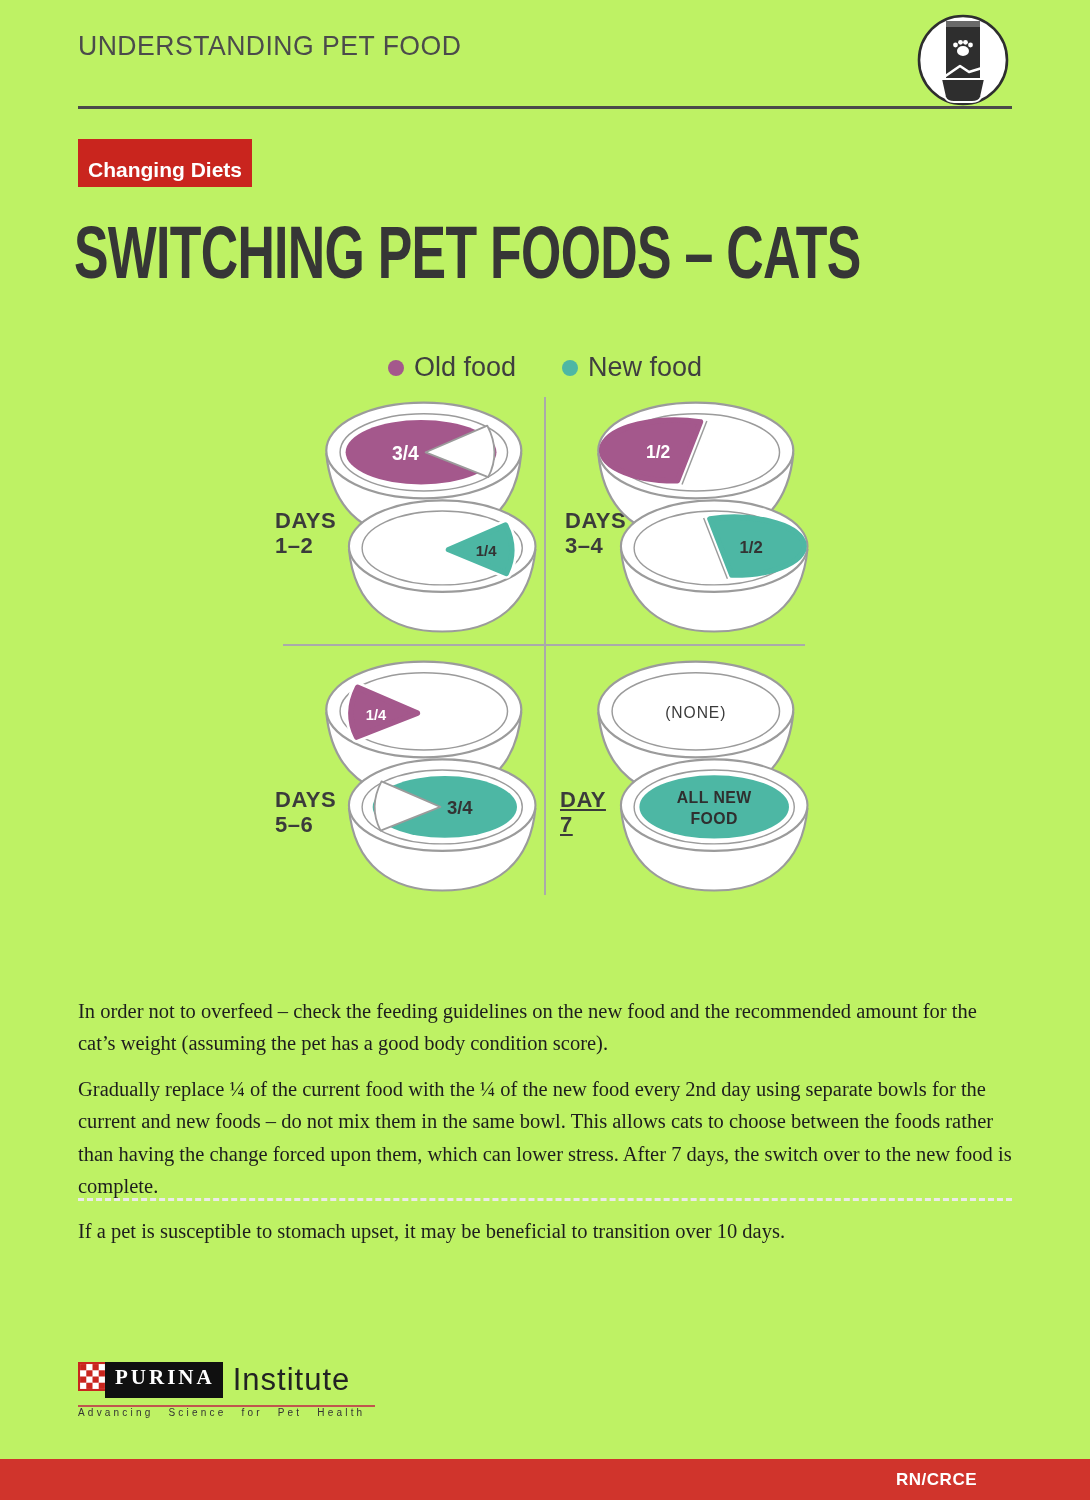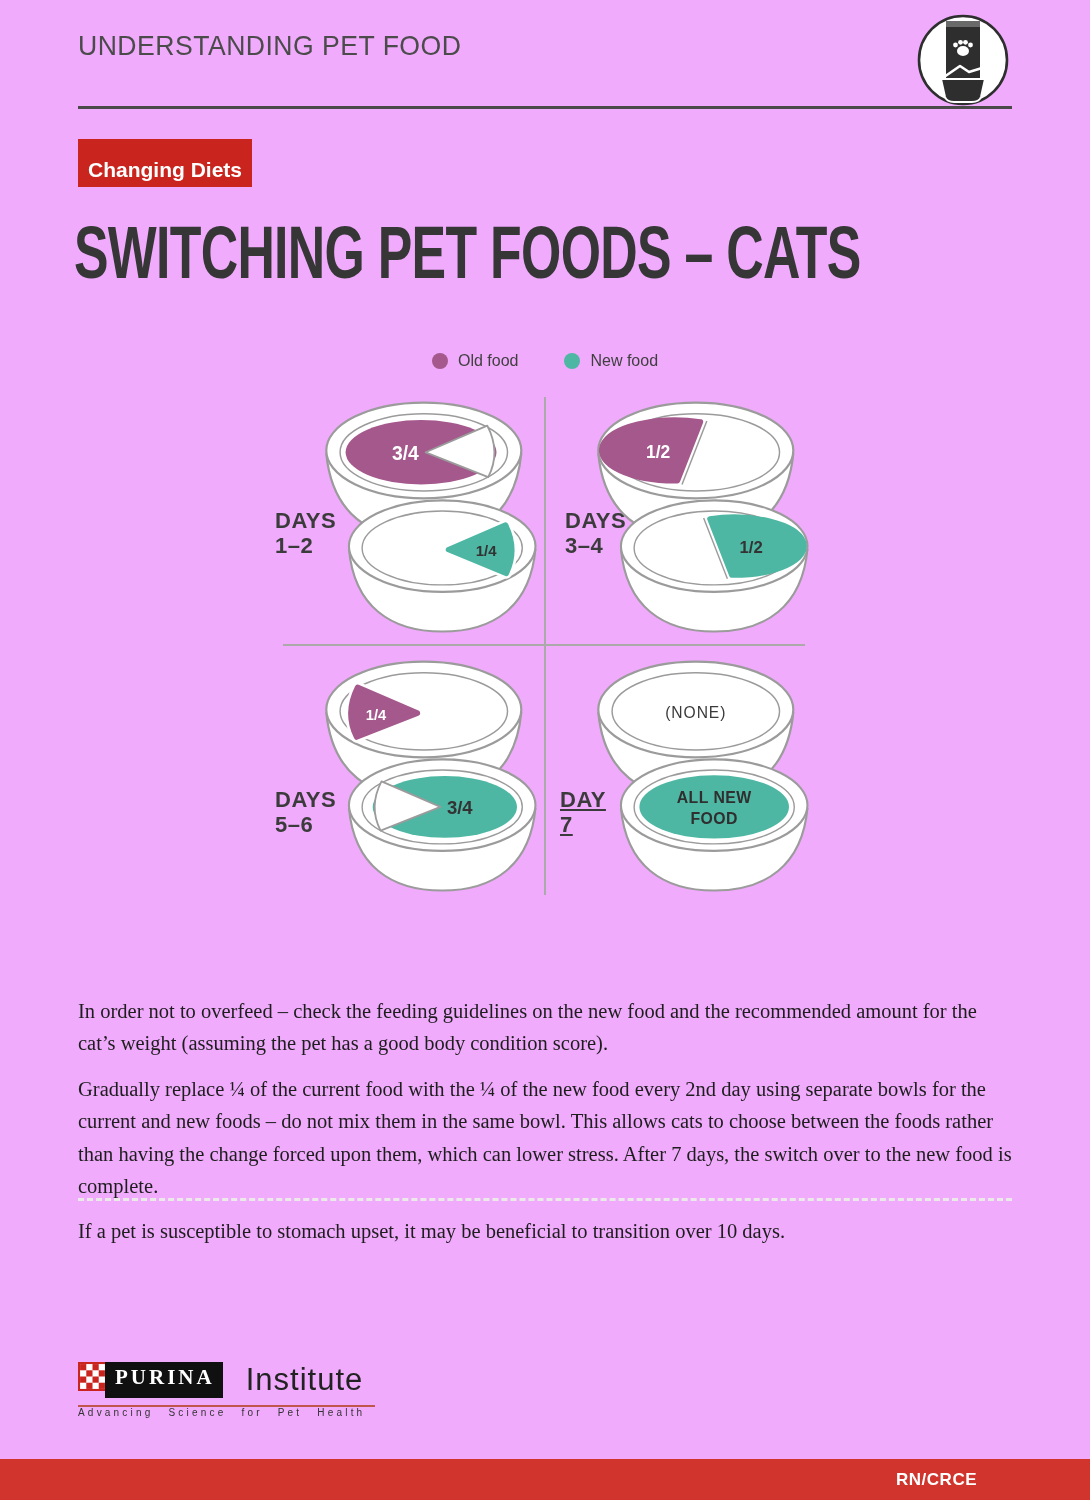--- a/index.html
+++ b/index.html
@@ -1,36 +1,36 @@
 <!DOCTYPE html>
 <html><head>
 <meta charset="utf-8">
 <style>
   html,body{margin:0;padding:0;background:#ffffff;}
-  .page{position:relative;width:1090px;height:1500px;margin:0 auto;background:#f0abfc;
+  .page{position:relative;width:1090px;height:1500px;margin:0 auto;background:#bef264;
         font-family:"Liberation Sans",sans-serif;overflow:hidden;}
 
   
   .hdr-title{position:absolute;left:78px;top:30px;font-size:28px;color:#4b4b4b;
              letter-spacing:.5px;transform:scaleX(.95);transform-origin:left top;}
   .hdr-icon{position:absolute;left:916px;top:13px;}
   .hdr-rule{position:absolute;left:78px;top:106px;width:934px;height:3px;background:#4a4a4a;}
 
   
   .badge{position:absolute;left:78px;top:139px;background:#c9251e;color:#fff;
          font-weight:bold;font-size:21px;padding:19px 10px 5px 10px;}
 
   
   .big-title{position:absolute;left:74px;top:210px;font-size:74px;font-weight:bold;
              color:#363636;letter-spacing:-1px;white-space:nowrap;
              transform:scaleX(.70);transform-origin:left top;}
 
   
   .legend{position:absolute;left:0;right:0;top:352px;display:flex;justify-content:center;gap:46px;}
-  .legend-item{display:flex;align-items:center;gap:10px;font-size:16px;color:#3f3f3f;}
+  .legend-item{display:flex;align-items:center;gap:10px;font-size:27px;color:#3f3f3f;}
   .dot{width:16px;height:16px;border-radius:50%;}
   .dot-old{background:#a4588c;}
   .dot-new{background:#4db7a4;}
 
   
   .diagram{position:absolute;left:273px;top:392px;width:544px;height:506px;}
   .vline{position:absolute;left:271px;top:5px;width:2px;height:498px;background:#aaaaaa;}
   .hline{position:absolute;left:10px;top:252px;width:522px;height:2px;background:#aaaaaa;}
   .quad{position:absolute;width:272px;height:253px;}
   .q1{left:0;top:0;} .q2{left:272px;top:0;} .q3{left:0;top:253px;} .q4{left:272px;top:253px;}
@@ -53,21 +53,21 @@
   .callout{position:absolute;left:78px;top:1216px;width:934px;box-sizing:border-box;
            background:#d0342c;color:#ffffff;font-weight:bold;font-size:21px;line-height:1.5;
            padding:26px 30px 27px 28px;}
 
   
   .logo{position:absolute;left:78px;top:1362px;}
   .logo-row{display:flex;}
   .purina-box{background:#101010;color:#ffffff;font-family:"Liberation Serif",serif;
               font-weight:bold;font-size:21px;letter-spacing:3px;padding:3px 8px 4px 10px;
               margin-left:-2px;}
-  .institute{font-size:31px;color:#222222;letter-spacing:1px;margin-left:23px;}
+  .institute{font-size:31px;color:#222222;letter-spacing:1px;margin-left:10px;}
   .logo-rule{width:297px;height:2px;background:#c0564e;margin-top:7px;}
   .tagline{margin-top:0;font-size:10px;color:#333333;letter-spacing:3.2px;word-spacing:9px;}
 
   
   .footer{position:absolute;left:0;bottom:0;width:100%;height:41px;background:#d0342c;}
   .footer-code{position:absolute;right:113px;top:0;line-height:41px;color:#ffffff;
                font-weight:bold;font-size:17px;letter-spacing:.5px;}
 
   svg text{font-family:"Liberation Sans",sans-serif;}
 </style>

